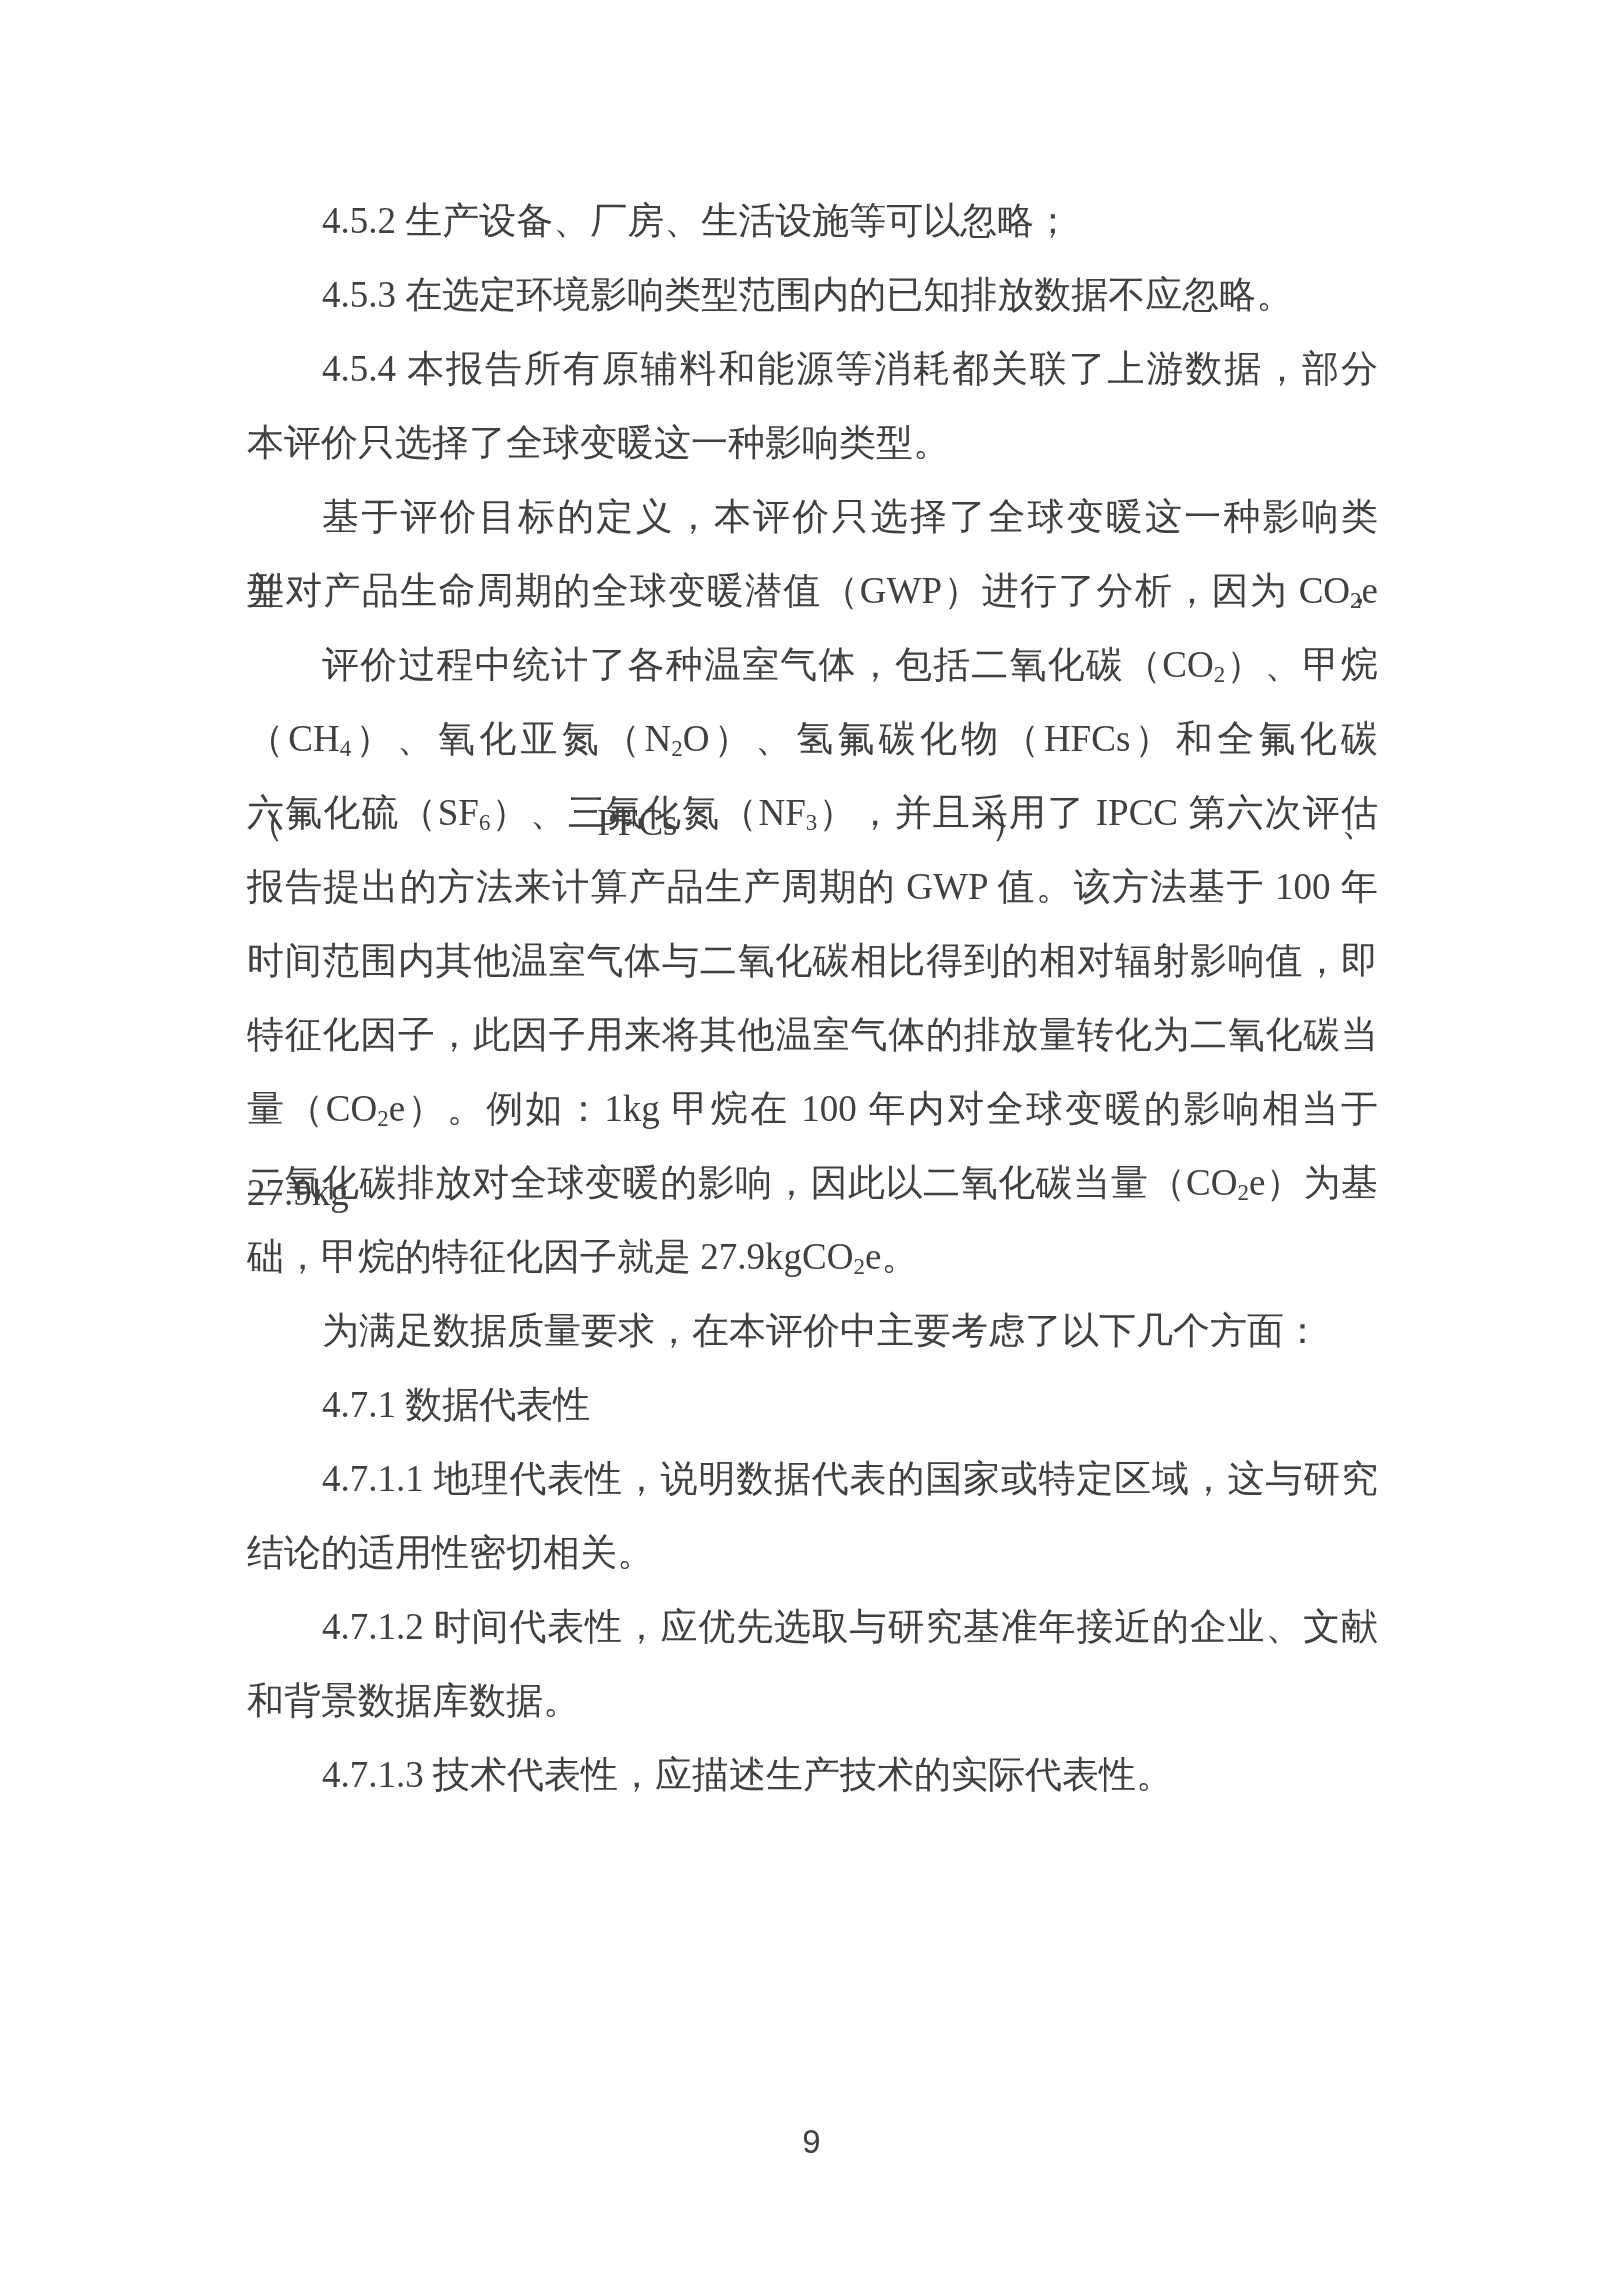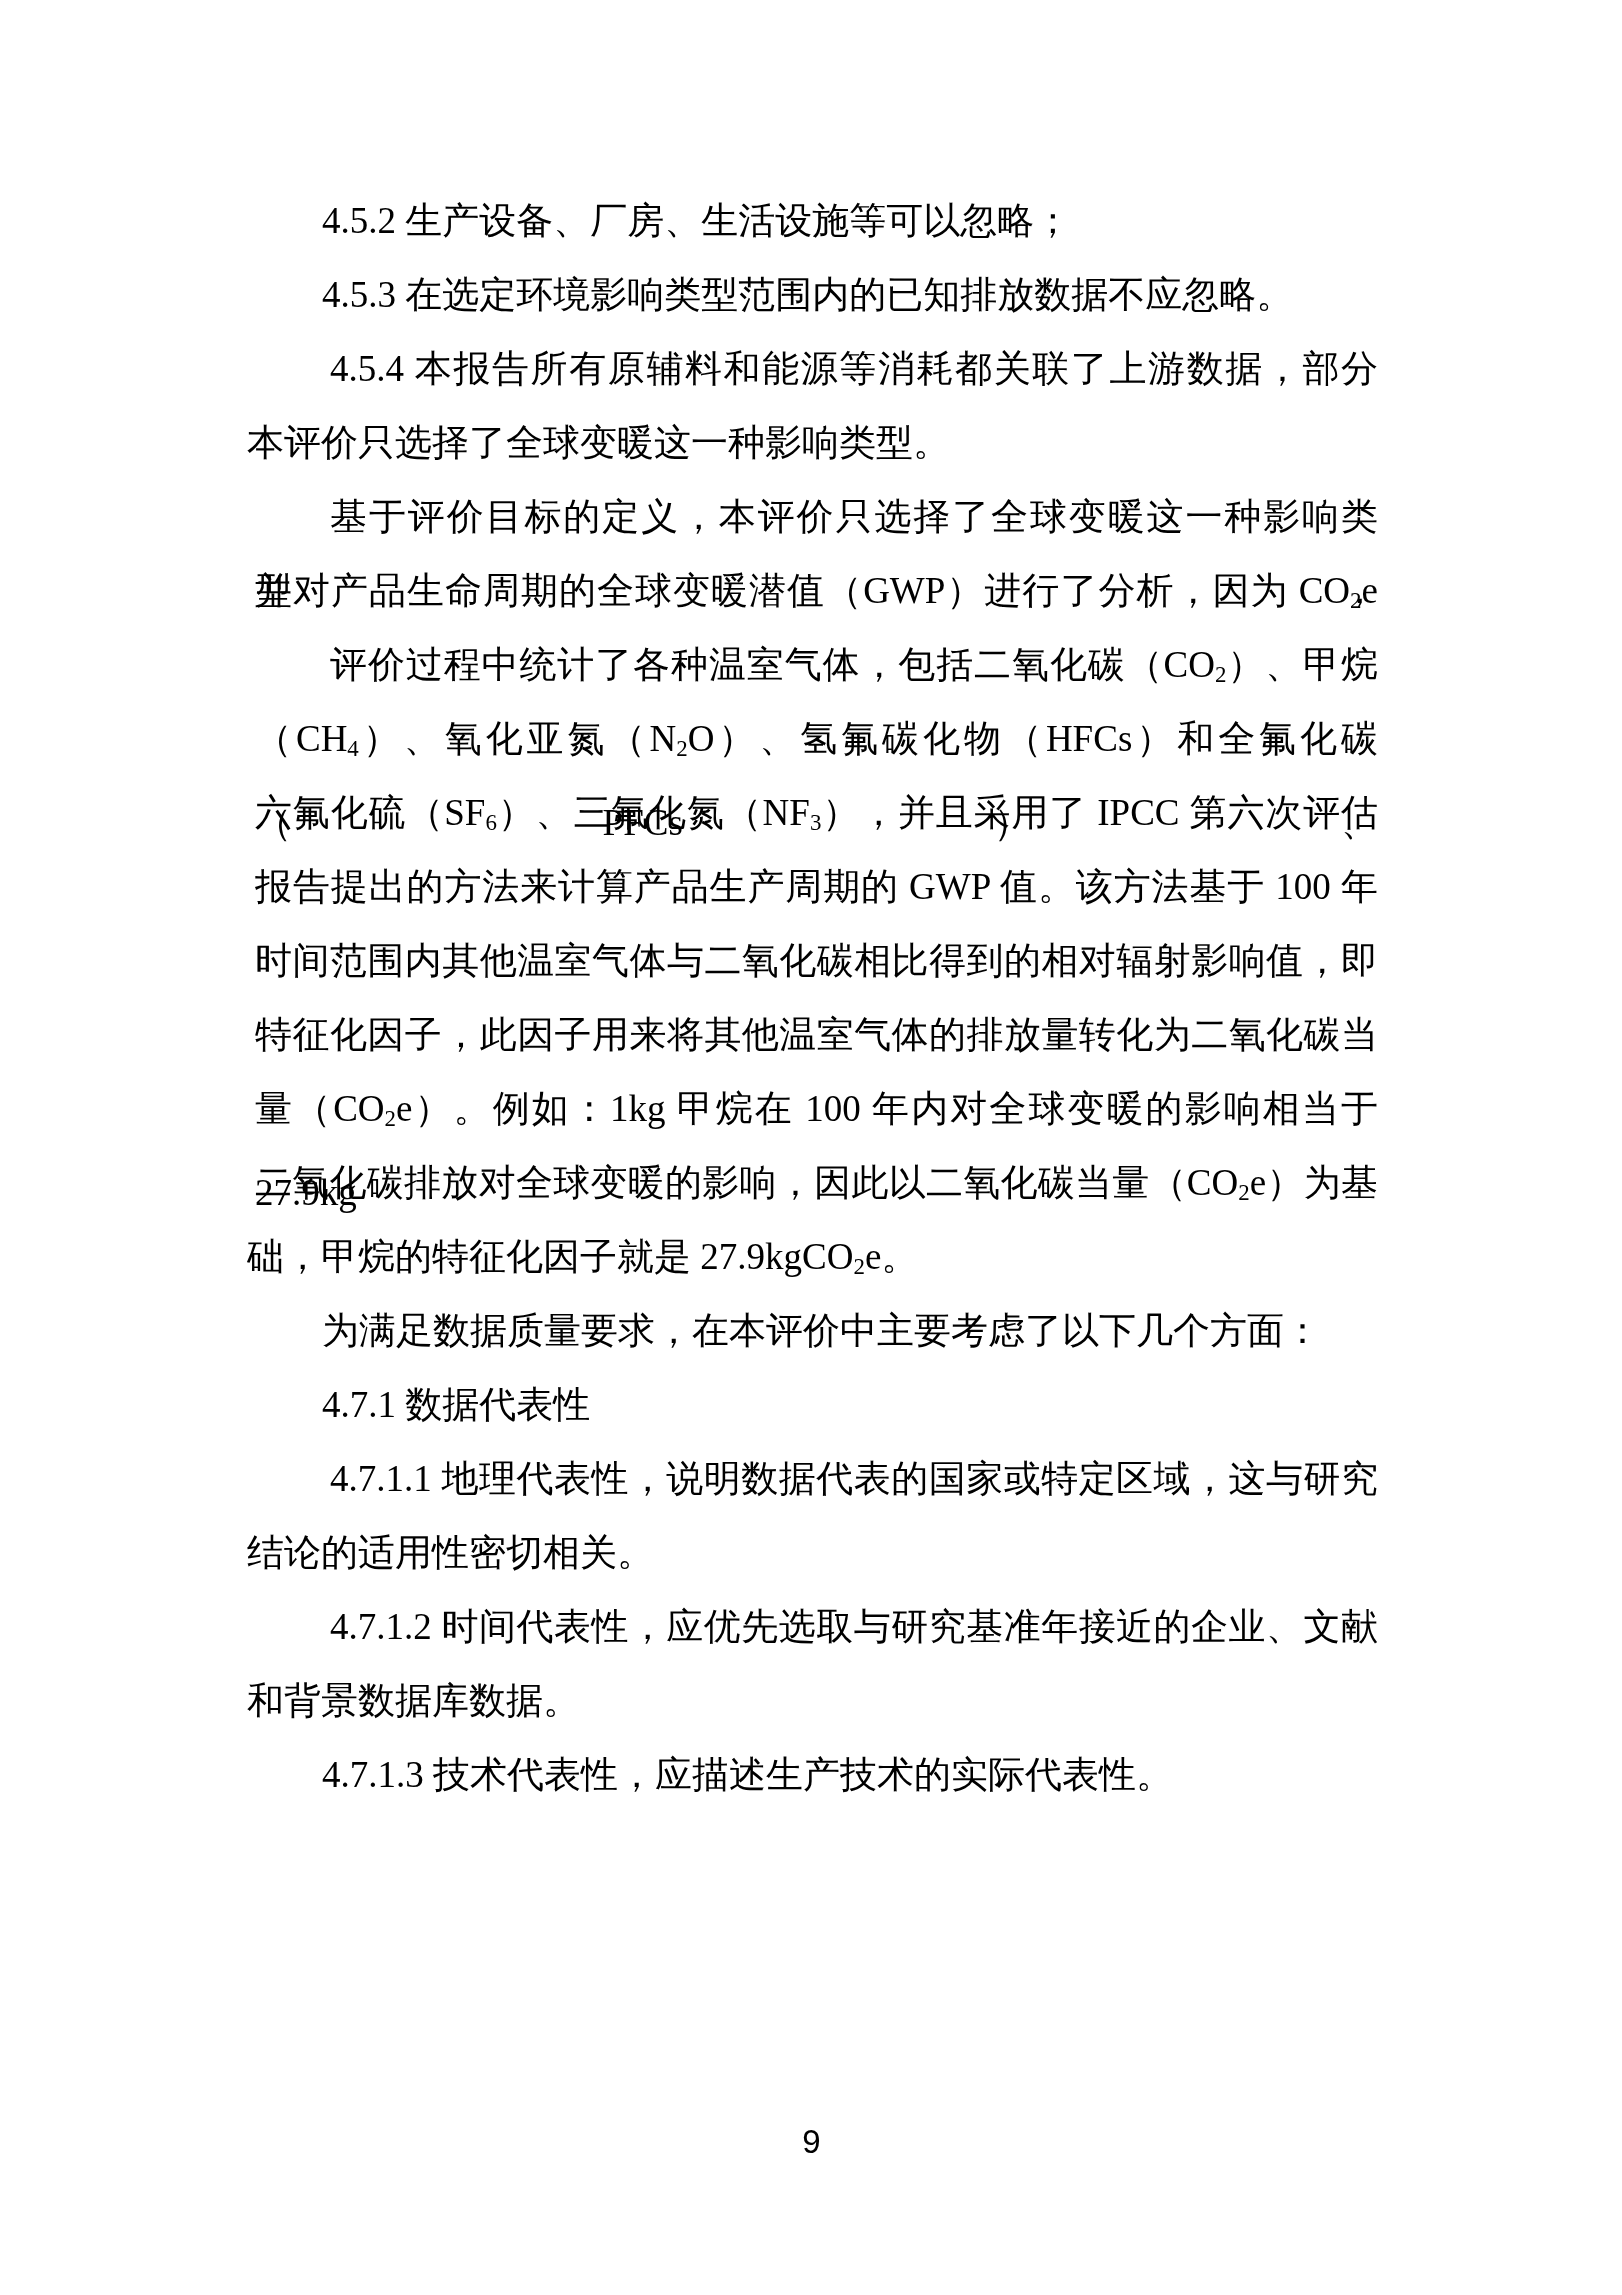--- a/index.html
+++ b/index.html
@@ -5,41 +5,40 @@
   html, body {
     margin: 0;
     padding: 0;
     background: #ffffff;
   }
   .page {
     position: relative;
     width: 1623px;
     height: 2295px;
     background: #ffffff;
-    color: #000000;
+    color: #404040;
     font-family: "Liberation Serif", "DejaVu Serif", serif;
     font-size: 37px;
     overflow: hidden;
   }
   .doc-body {
     position: absolute;
     left: 247px;
     top: 184px;
     width: 1131px;
   }
   .line {
     height: 74px;
     line-height: 74px;
     white-space: normal;
     text-align: left;
   }
   .line.just {
     text-align: justify;
     text-align-last: justify;
-    margin-left: 8px;
   }
   .line.indent {
     text-indent: 75px;
   }
   .sub {
     font-size: 0.62em;
     vertical-align: -0.22em;
   }
   .footer {
     position: absolute;

